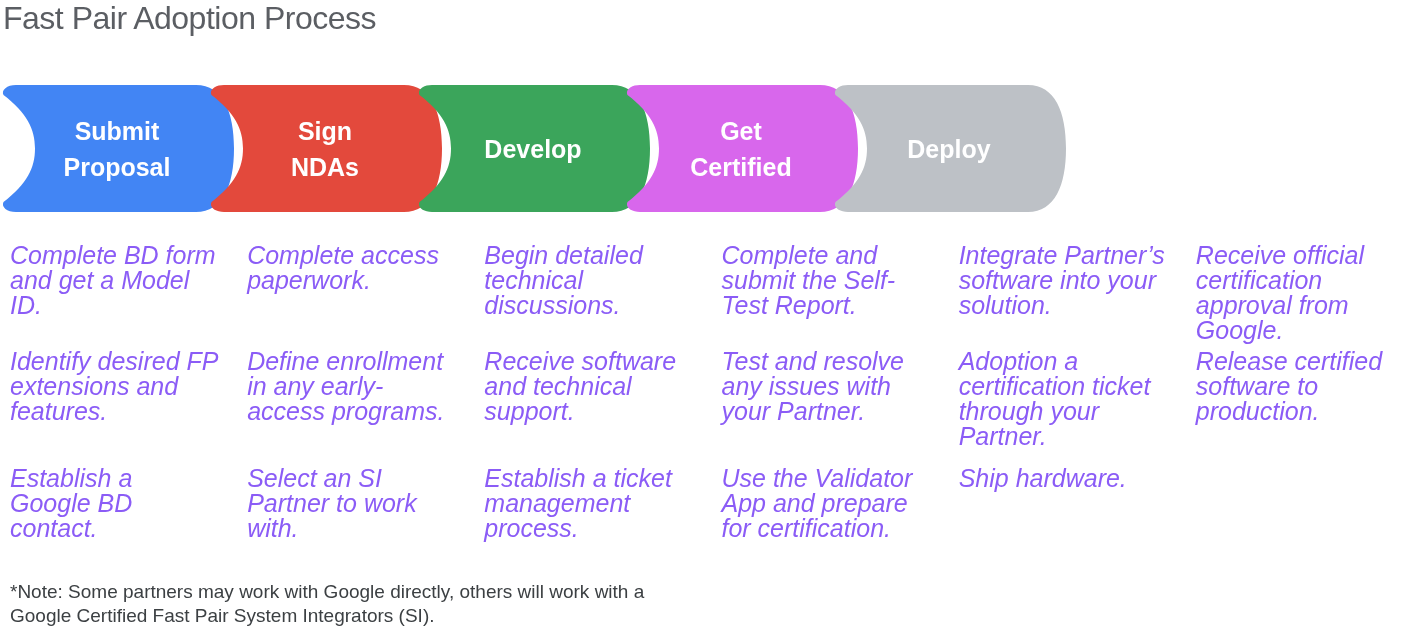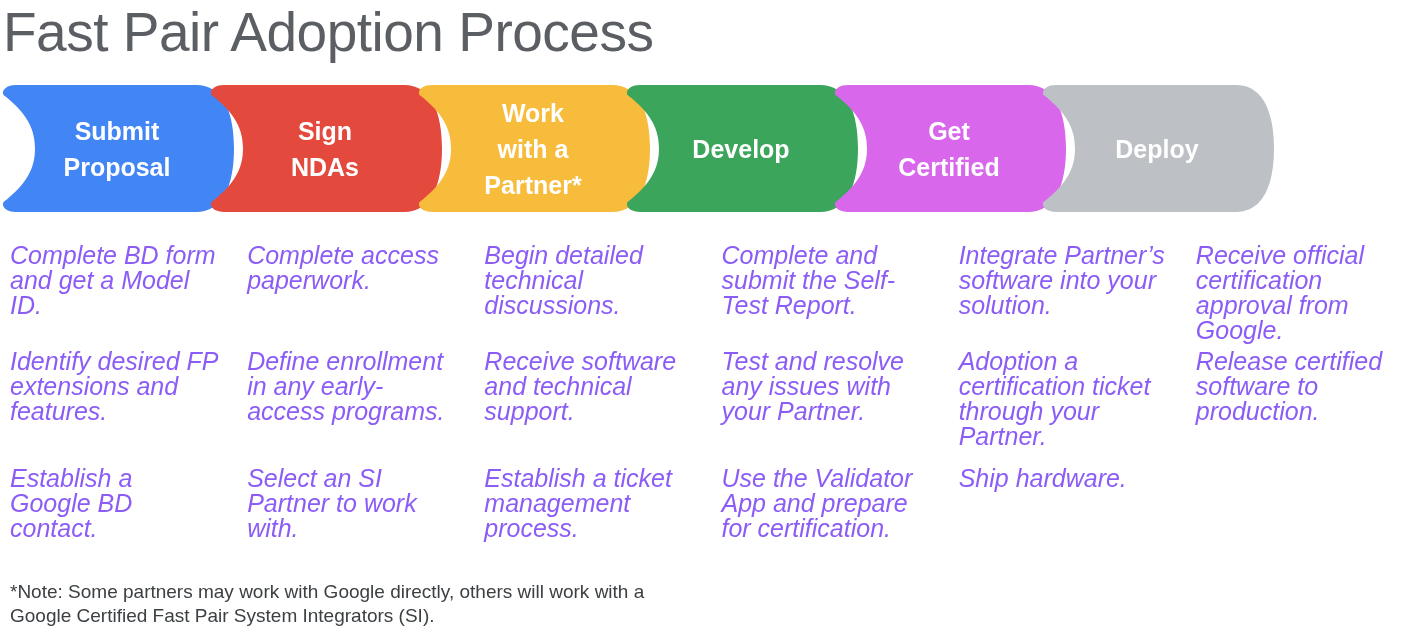--- a/index.html
+++ b/index.html
@@ -2,21 +2,21 @@
 <html><head>
 <meta charset="utf-8">
 <style>
   html,body { margin:0; padding:0; background:#ffffff; }
   .page {
     position:relative; width:1423px; height:632px; background:#ffffff;
     overflow:hidden; font-family:"Liberation Sans", sans-serif;
   }
   .title {
     position:absolute; left:3px; top:0px;
-    font-size:55px; font-weight:400; color:#5b5e63; letter-spacing:-0.5px;
+    font-size:32px; font-weight:400; color:#5b5e63; letter-spacing:-0.5px;
   }
   .band {
     position:absolute; left:0; top:85px; width:1248px; height:127px;
     display:grid; grid-template-columns:repeat(6,1fr);
   }
   .stage { position:relative; height:127px; }
   .stage svg { position:absolute; left:0; top:0; display:block; }
   .stage-label {
     position:absolute; left:0; top:0; width:234px; height:127px;
     display:flex; align-items:center; justify-content:center;
@@ -54,28 +54,20 @@
     </div>
 
     <div class="stage">
       <svg width="234" height="127" viewBox="0 0 234 127">
         <path d="M 16 0 H 196 C 223 0 234 27 234 63.5 C 234 100 223 127 196 127 H 16 C 7 127 1 122 3.5 117 C 27 99 35 83 35 63.5 C 35 44 27 28 3.5 10 C 1 5 7 0 16 0 Z" fill="#E3493C"></path>
       </svg>
       <div class="stage-label">Sign
 NDAs</div>
     </div>
 
-    <div class="stage">
-      <svg width="234" height="127" viewBox="0 0 234 127">
-        <path d="M 16 0 H 196 C 223 0 234 27 234 63.5 C 234 100 223 127 196 127 H 16 C 7 127 1 122 3.5 117 C 27 99 35 83 35 63.5 C 35 44 27 28 3.5 10 C 1 5 7 0 16 0 Z" fill="#F8BC3C"></path>
-      </svg>
-      <div class="stage-label">Work
-with a
-Partner*</div>
-    </div>
 
     <div class="stage">
       <svg width="234" height="127" viewBox="0 0 234 127">
         <path d="M 16 0 H 196 C 223 0 234 27 234 63.5 C 234 100 223 127 196 127 H 16 C 7 127 1 122 3.5 117 C 27 99 35 83 35 63.5 C 35 44 27 28 3.5 10 C 1 5 7 0 16 0 Z" fill="#3BA55B"></path>
       </svg>
       <div class="stage-label">Develop</div>
     </div>
 
     <div class="stage">
       <svg width="234" height="127" viewBox="0 0 234 127">

